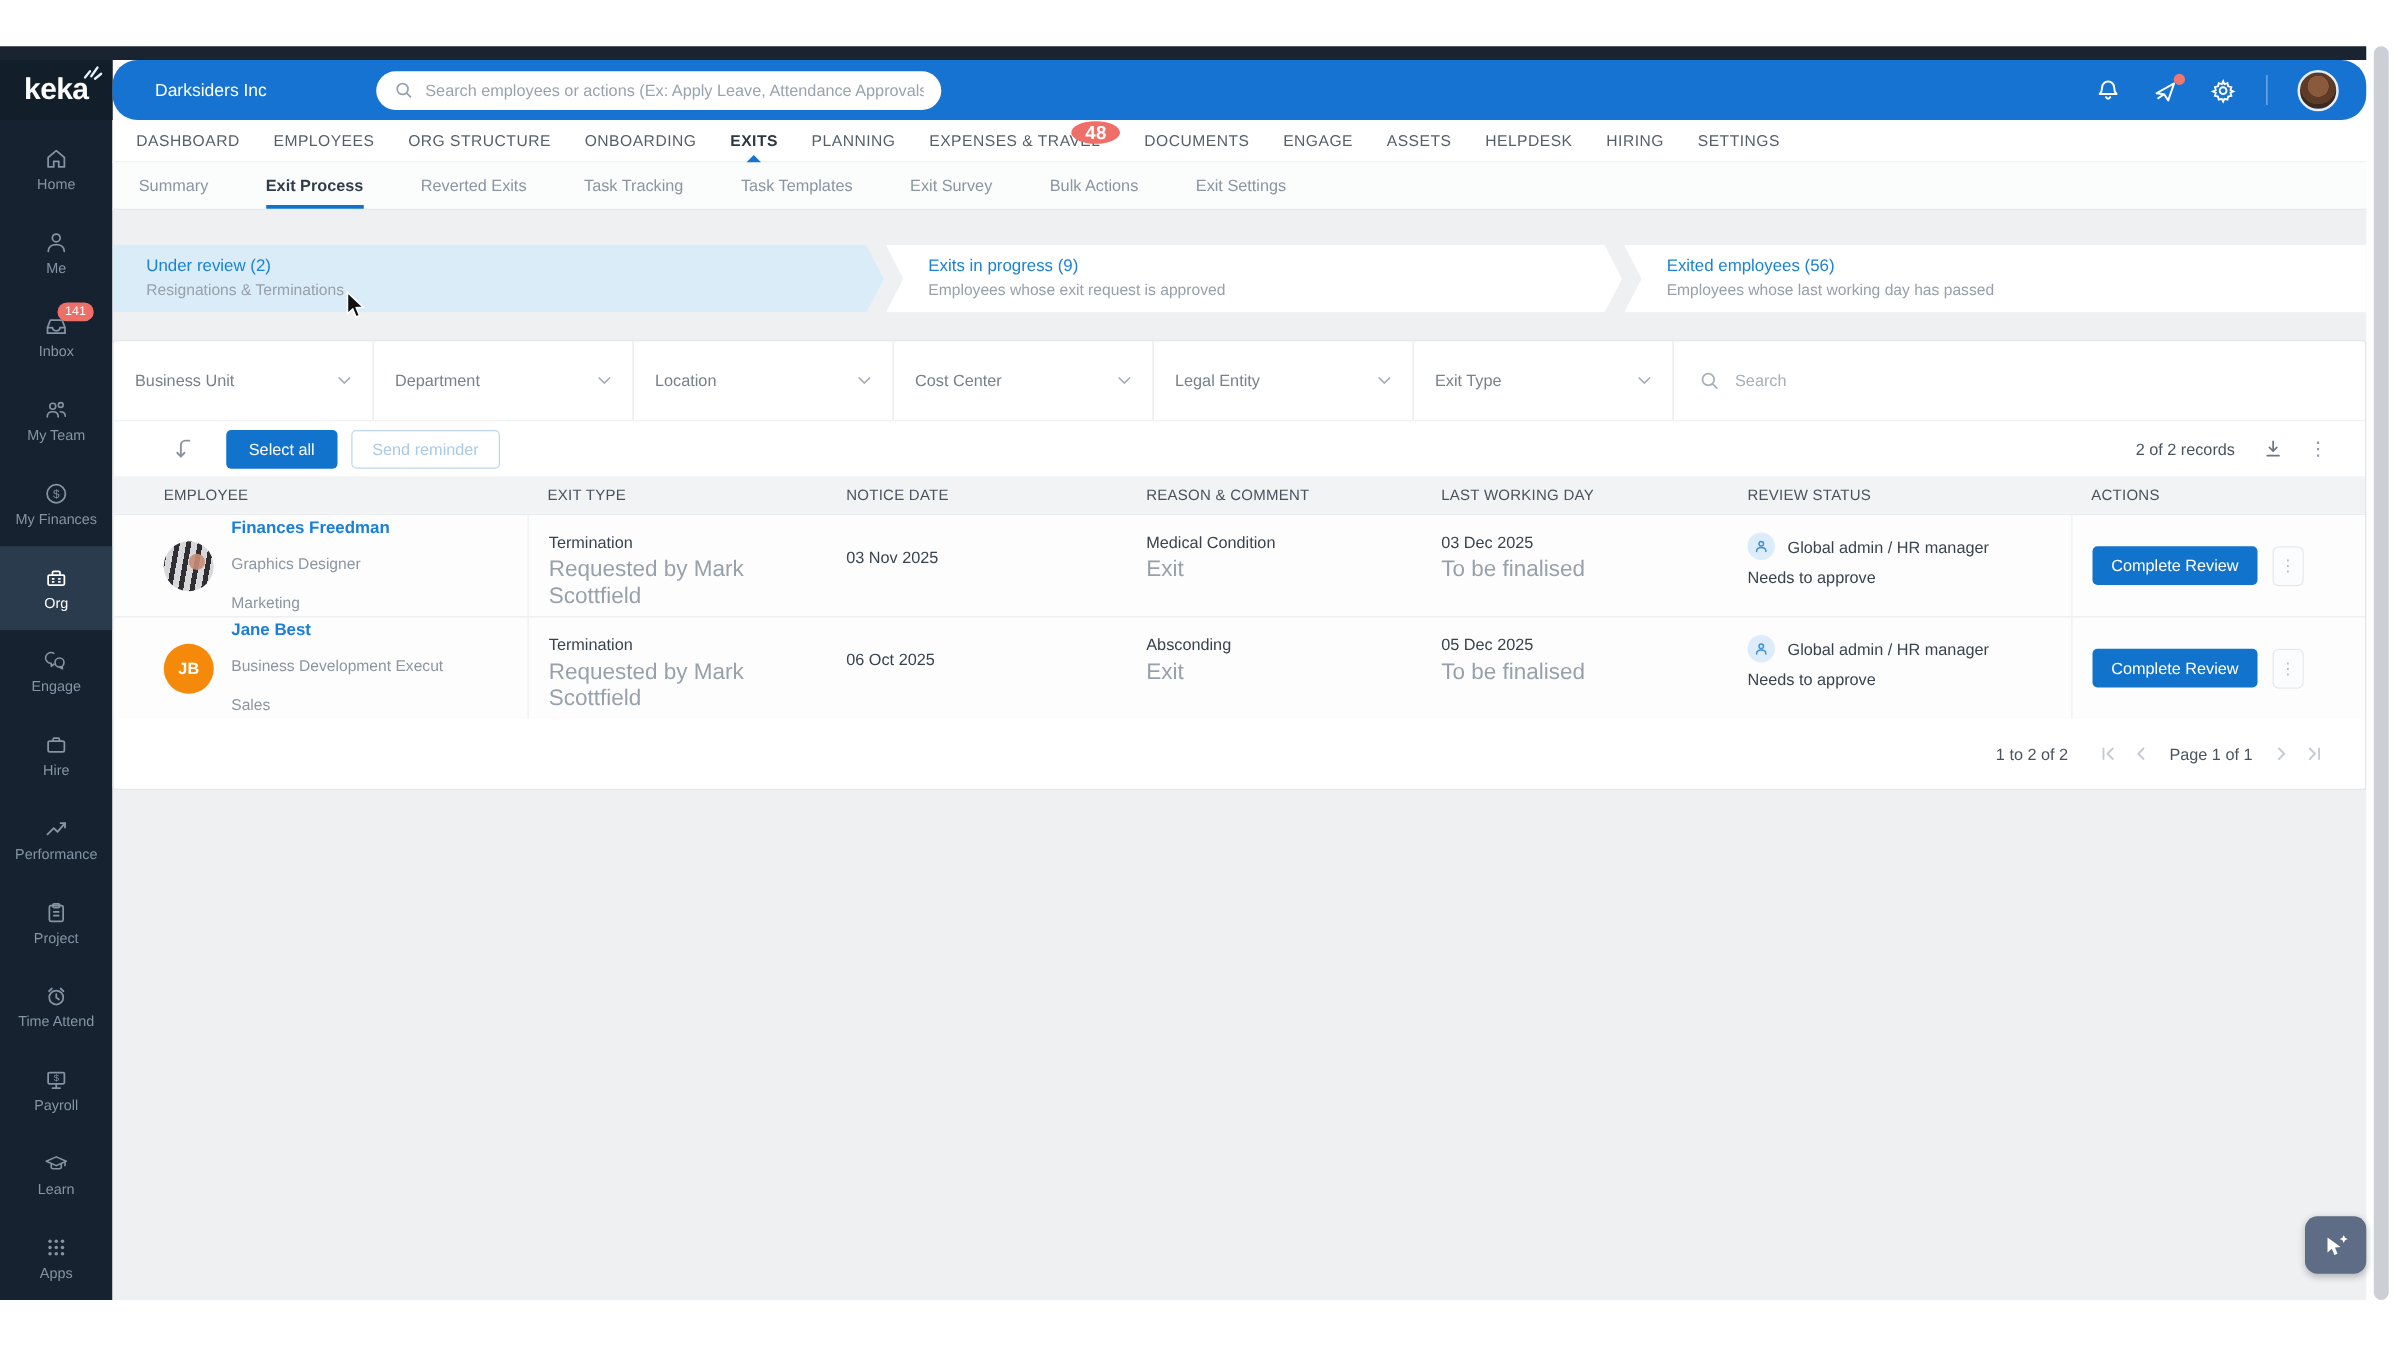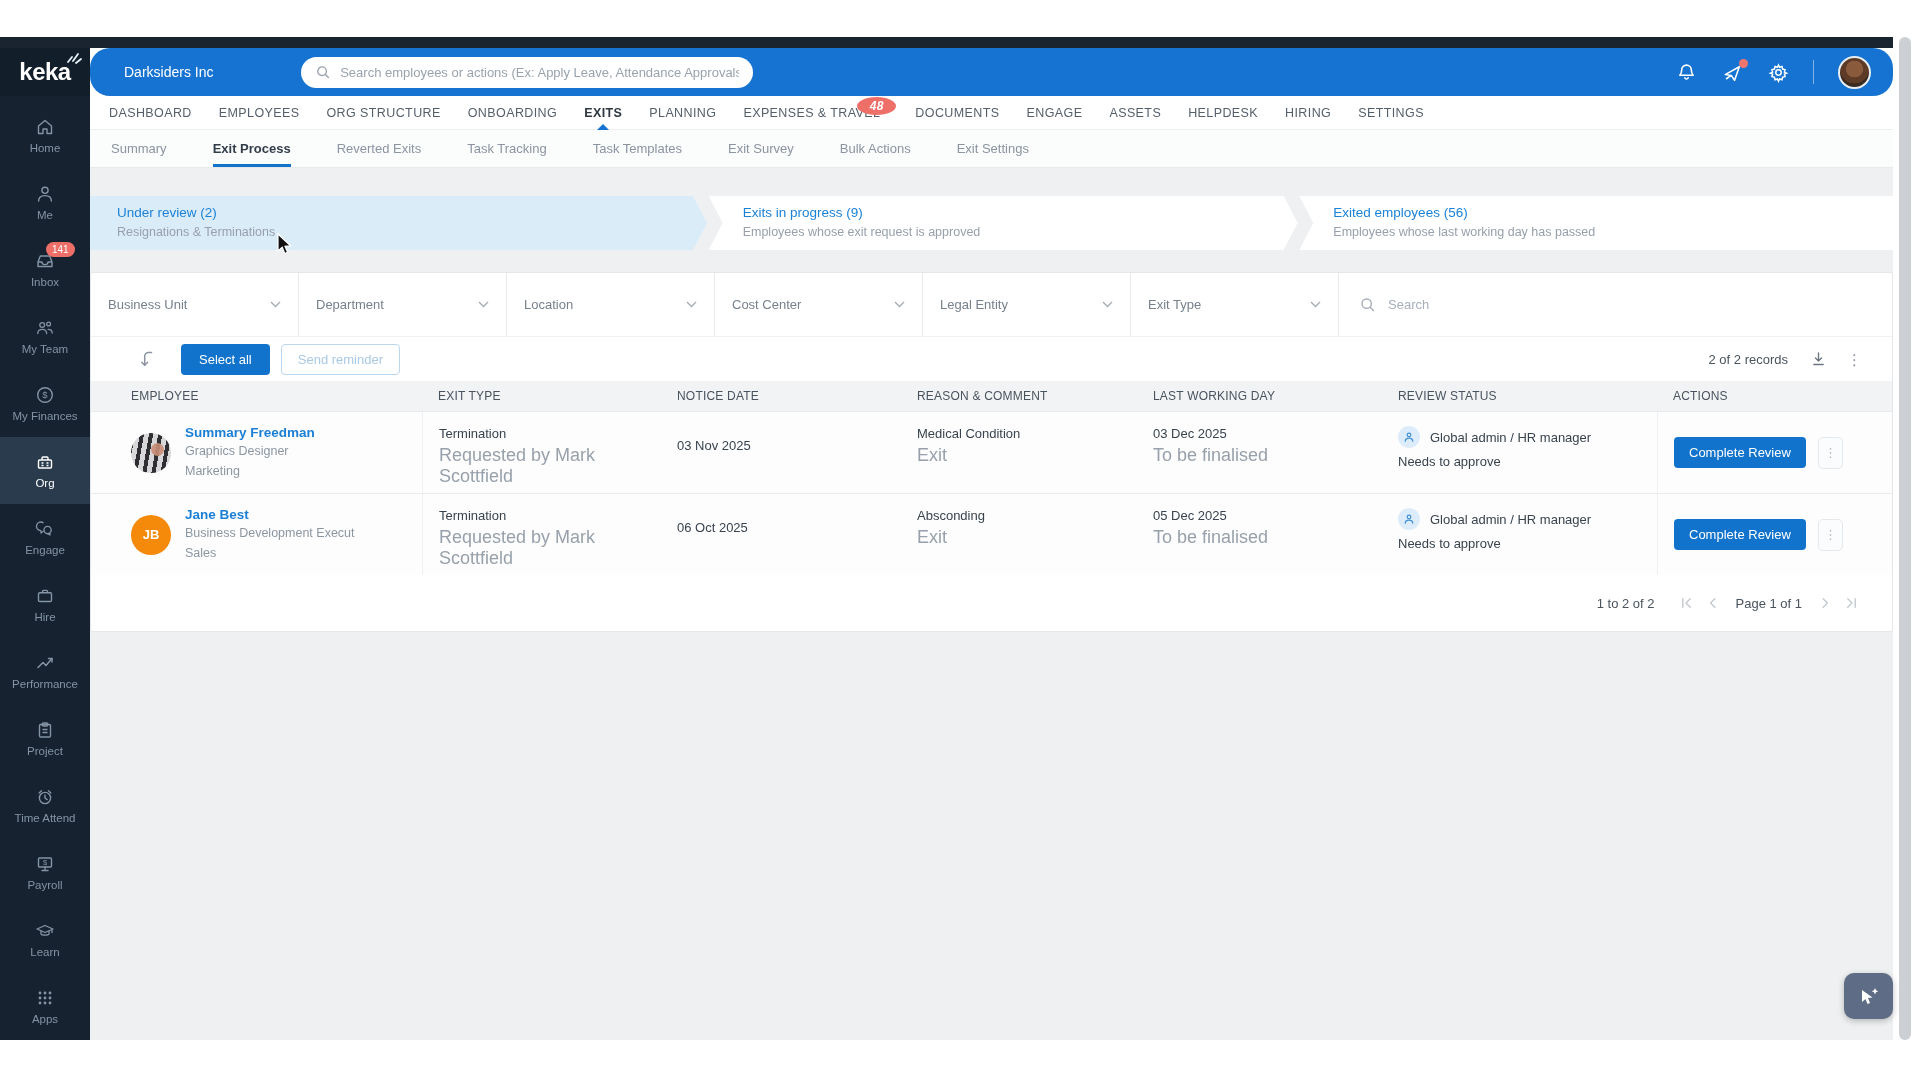--- a/index.html
+++ b/index.html
@@ -40,22 +40,22 @@
   }
 
   
   .navrow { left:90px; top:96px; width:1803px; height:34px; background:#fff; border-bottom:1px solid #eceef0;
     display:flex; align-items:center; gap:27px; padding-left:19px; }
   .nav-item { font-size:12.5px; color:#555f6a; letter-spacing:.4px; cursor:pointer; position:relative; height:100%;
     display:flex; align-items:center; }
   .nav-item.active { color:#2e3842; font-weight:bold; }
   .nav-item.active .tri { position:absolute; bottom:-1px; left:50%; transform:translateX(-50%);
     width:0; height:0; border-left:6px solid transparent; border-right:6px solid transparent; border-bottom:6px solid #1673d2; }
-  .nav-badge { position:absolute; top:1px; right:-16px; background:#ee6e68; color:#fff; font-size:12px; font-weight:bold;
-    width:39px; height:18px; border-radius:50%; display:flex; align-items:center; justify-content:center;font-style:italic; }
+  .nav-badge { position:absolute; top:1px; right:-16px; background:#ee6e68; color:#fff; font-size:15px; font-weight:bold;
+    width:39px; height:18px; border-radius:50%; display:flex; align-items:center; justify-content:center; }
 
   
   .subnav { left:90px; top:130px; width:1803px; height:38px; background:#fbfcfc; border-bottom:1px solid #e7e9ec;
     display:flex; align-items:stretch; gap:46px; padding-left:21px; }
   .sub-item { font-size:13px; color:#8b94a0; display:flex; align-items:center; cursor:pointer; position:relative; }
   .sub-item.active { color:#323d49; font-weight:bold; }
   .sub-item.active::after { content:""; position:absolute; left:0; right:0; bottom:0; height:3px; background:#1172cc; }
 
   
   .content { left:90px; top:168px; width:1803px; height:872px; background:#eef0f2; }
@@ -103,21 +103,21 @@
   .td-exit { border-left:1px solid #eef0f2; }
   .td-act { border-left:1px solid #eef0f2; display:flex; align-items:center; gap:12px; padding-top:0; }
   .av { width:40px; height:40px; border-radius:50%; flex:0 0 40px; }
   .av-photo { background:repeating-linear-gradient(100deg,#2f2f33 0 4px,#d8d8da 4px 9px);
     position:relative; overflow:hidden; }
   .av-photo::after { content:""; position:absolute; left:20px; top:10px; width:13px; height:13px;
     border-radius:50%; background:#c98d76; opacity:.9; }
   .av-jb { background:#f5890a; color:#fff; font-size:13px; font-weight:bold;
     display:flex; align-items:center; justify-content:center; }
   .emp-name { color:#1b7fd6; font-size:13.5px; font-weight:bold; cursor:pointer; }
-  .emp-sub { color:#8c96a1; font-size:12.5px; margin-top:3px; line-height:1.35; }
+  .emp-sub { color:#8c96a1; font-size:12.5px; margin-top:14px; line-height:1.35; }
   .rv-line { display:flex; align-items:center; gap:10px; }
   .rv-circ { width:22px; height:22px; border-radius:50%; background:#ddecfa; color:#418fd8;
     display:flex; align-items:center; justify-content:center; flex:0 0 22px; }
   .rv-second { margin-top:6px; font-size:13px; color:#39434e; }
   .btn-review { background:#1273cc; color:#ffffff; font-size:13px; border:none; border-radius:4px;
     padding:8px 15px; cursor:pointer; font-family:inherit; }
   .row-kebab { width:25px; height:32px; border:1px solid #e6e9ec; border-radius:5px; background:#fbfcfd;
     color:#b6bcc4; display:flex; align-items:center; justify-content:center; font-size:13px; cursor:pointer; }
 
   .pager { height:56px; display:flex; align-items:center; justify-content:flex-end; gap:13px; padding-right:34px; }
@@ -461,21 +461,21 @@
       <span class="th">REASON &amp; COMMENT</span>
       <span class="th">LAST WORKING DAY</span>
       <span class="th">REVIEW STATUS</span>
       <span class="th">ACTIONS</span>
     </div>
 
     <div class="grid trow">
       <div class="td td-emp">
         <span class="av av-photo"></span>
         <span>
-          <div class="emp-name">Summary Freedman</div>
+          <div class="emp-name">Finances Freedman</div>
           <div class="emp-sub">Graphics Designer</div>
           <div class="emp-sub">Marketing</div>
         </span>
       </div>
       <div class="td td-exit">
         <div>Termination</div>
         <div class="sub">Requested by Mark Scottfield</div>
       </div>
       <div class="td" style="padding-top:26px;">
         <div>03 Nov 2025</div>

